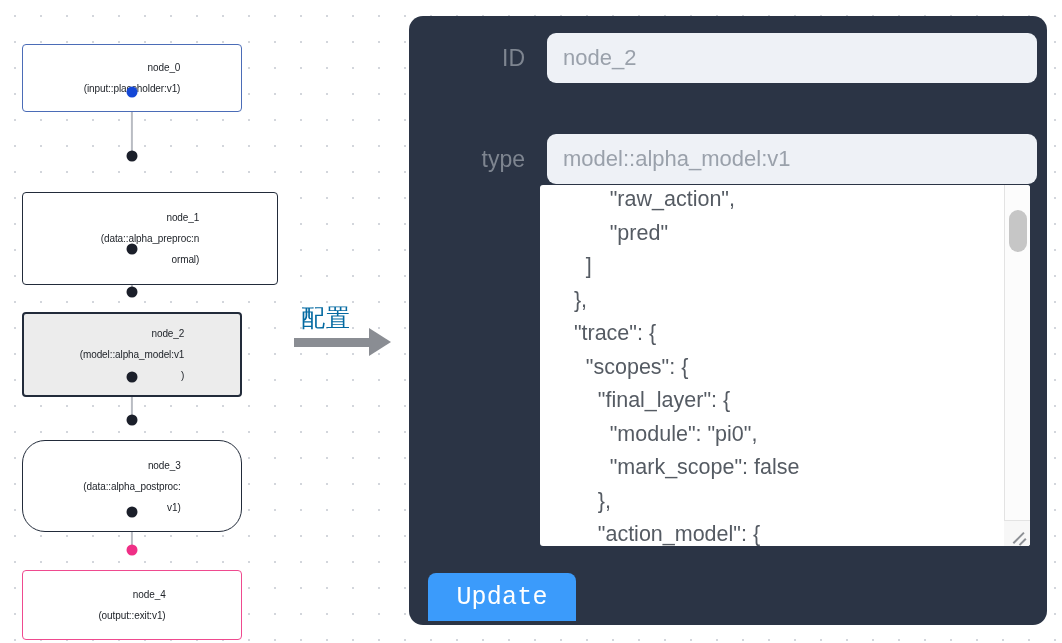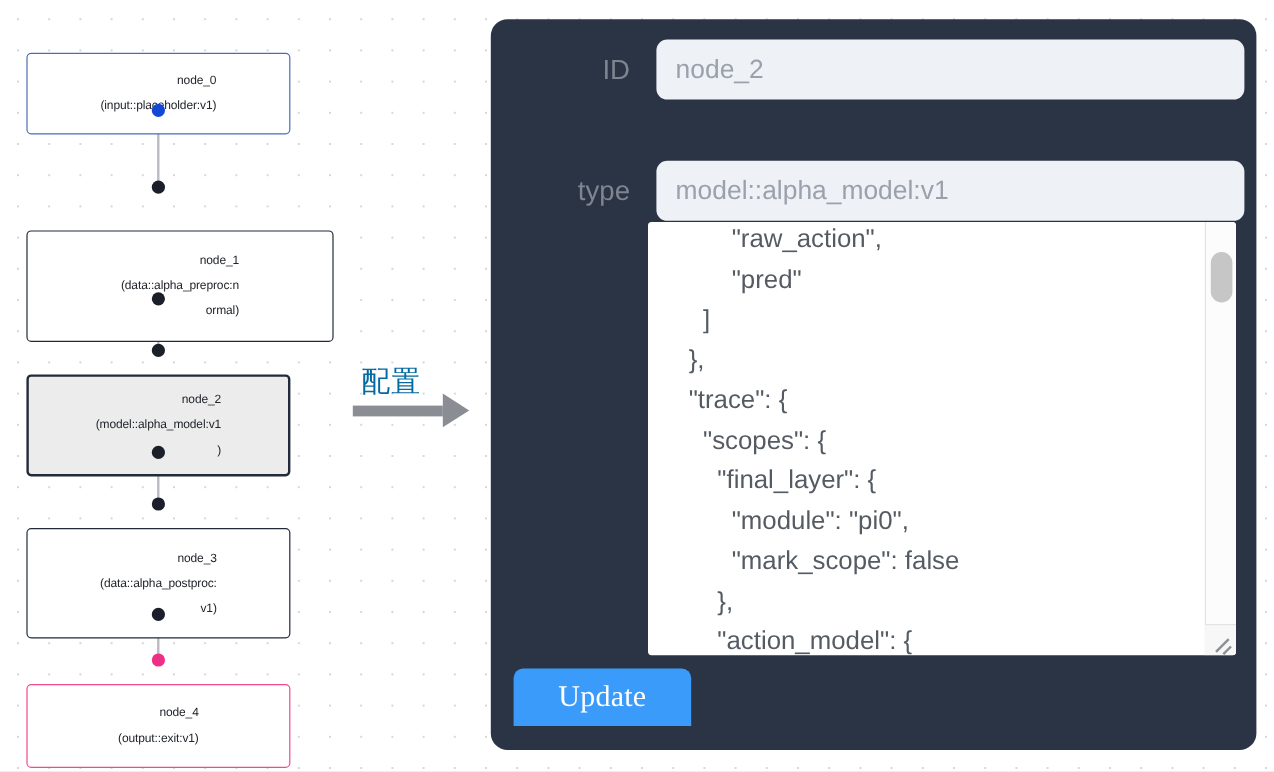--- a/index.html
+++ b/index.html
@@ -154,28 +154,28 @@
   }
   .config-resize::before, .config-resize::after {
     content: ""; position: absolute; background: #8c8f94;
     height: 1.6px; transform-origin: center; transform: rotate(-45deg);
   }
   .config-resize::before { width: 15px; right: 4px; bottom: 7px; }
   .config-resize::after  { width: 9px;  right: 3px; bottom: 3px; }
 
   .update-btn {
     position: absolute;
-    left: 428px; top: 557px;
+    left: 428px; top: 573px;
     width: 148px; height: 48px;
     background: #3b9bfb;
     color: #ffffff;
     border: none;
     border-radius: 8px 8px 0 0;
     font-size: 25px;
-    font-family: Liberation Serif, serif;
+    font-family: Liberation Mono, monospace;
     text-align: center;
     letter-spacing: 0.2px;
     cursor: pointer;
   }
 </style>
 </head>
 <body>
 
 <div id="root">
 
@@ -201,21 +201,21 @@
     <div class="port" style="left:132px; top:249px;"></div>
 
     <div class="node selected" style="left:22px; top:292px; width:220px; height:85px;">
       <span class="nlabel">node_2
 (model::alpha_model:v1
 )</span>
     </div>
     <div class="port" style="left:132px; top:292px;"></div>
     <div class="port" style="left:132px; top:377px;"></div>
 
-    <div class="node" style="left:22px; top:420px; width:220px; height:92px;">
+    <div class="node" style="left:22px; top:420px; width:220px; height:92px;border-radius:23px;">
       <span class="nlabel">node_3
 (data::alpha_postproc:
 v1)</span>
     </div>
     <div class="port" style="left:132px; top:420px;"></div>
     <div class="port" style="left:132px; top:512px;"></div>
 
     <div class="node output" style="left:22px; top:550px; width:220px; height:70px;">
       <span class="nlabel">node_4
 (output::exit:v1)</span>

